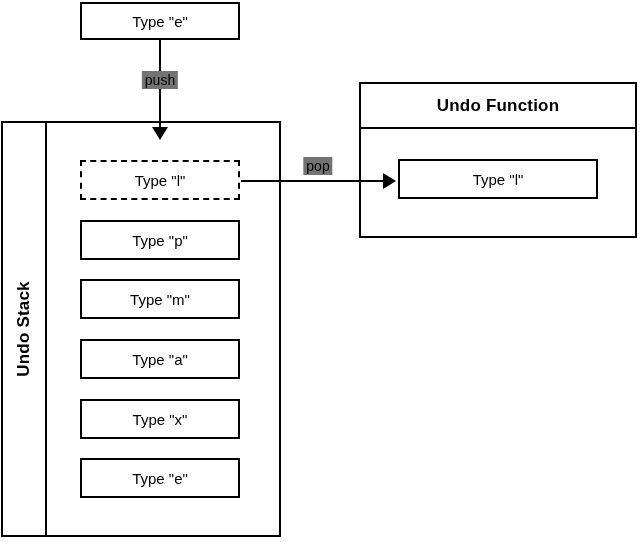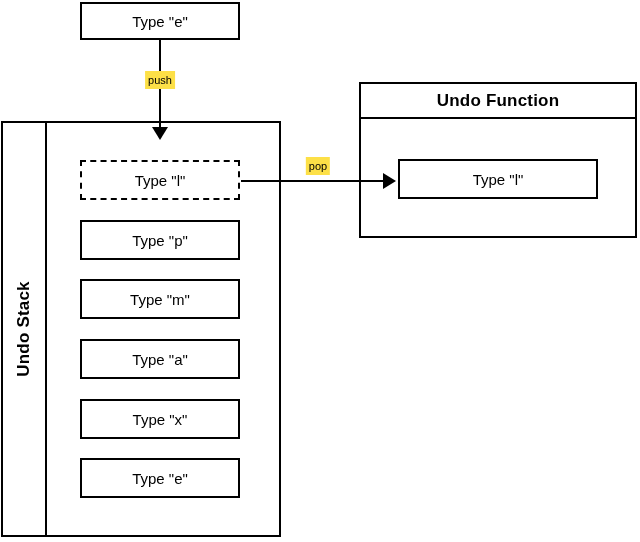--- a/index.html
+++ b/index.html
@@ -23,21 +23,21 @@
   .top-box{left:80px;top:2px;width:160px;height:38px;}
 
   
   .push-line{position:absolute;left:159px;top:39px;width:2px;height:89px;background:#000;}
   .arrowhead-down{
     position:absolute;left:152px;top:127px;width:0;height:0;
     border-left:8px solid transparent;border-right:8px solid transparent;
     border-top:13px solid #000;
   }
   .edge-label{
-    position:absolute;background:#fde047;font-size:11px;line-height:18px;
+    position:absolute;background:#737373;font-size:14px;line-height:18px;
     padding:0 3px;white-space:nowrap;
   }
   .push-label{left:160px;top:71px;transform:translateX(-50%);}
 
   
   .stack-container{
     position:absolute;left:1px;top:121px;width:280px;height:416px;
     box-sizing:border-box;border:2px solid #000;background:#fff;
   }
   .stack-side{
@@ -67,21 +67,21 @@
     border-left:13px solid #000;
   }
   .pop-label{left:318px;top:157px;transform:translateX(-50%);}
 
   
   .function-container{
     position:absolute;left:359px;top:82px;width:278px;height:156px;
     box-sizing:border-box;border:2px solid #000;background:#fff;
   }
   .function-header{
-    box-sizing:border-box;height:35px;border-bottom:2px solid #000;
+    box-sizing:border-box;height:45px;border-bottom:2px solid #000;
     display:flex;align-items:center;justify-content:center;
     font-weight:bold;font-size:17px;letter-spacing:0.2px;
   }
   .function-item{left:398px;top:159px;width:200px;height:40px;}
 </style>
 </head>
 <body>
 
 <div class="canvas">
 

